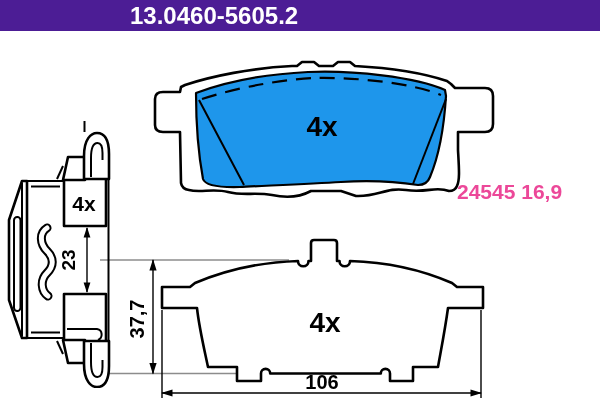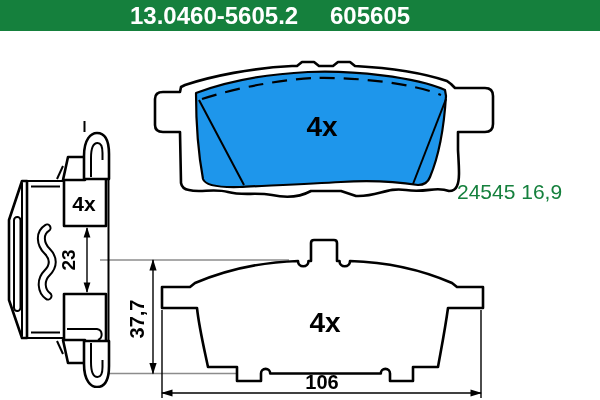--- a/index.html
+++ b/index.html
@@ -2,30 +2,30 @@
 <html><head>
 <meta charset="utf-8">
 <style>
   html,body{margin:0;padding:0;background:#fff;}
   #canvas{
     position:relative;width:600px;height:400px;background:#ffffff;
     font-family:"Liberation Sans",sans-serif;overflow:hidden;
   }
   .header-bar{
     position:absolute;left:0;top:0;width:600px;height:31px;
-    background:#15803d;
+    background:#4c1d95;
   }
   .header-text{
     position:absolute;top:0;height:31px;line-height:31px;
     color:#ffffff;font-size:24px;font-weight:700;letter-spacing:0px;white-space:nowrap;
   }
   #hdr-part{left:130px;}
   #hdr-ref{left:330px;}
   .label{
-    position:absolute;color:#15803d;font-weight:400;white-space:nowrap;
+    position:absolute;color:#ec4899;font-weight:700;white-space:nowrap;
   }
   #edge-code{left:457px;top:180px;font-size:21px;}
   #size-label{left:245px;top:208px;width:160px;text-align:center;font-size:22px;letter-spacing:-0.3px;}
   svg{position:absolute;display:block;}
   #svg-pad-front{left:148px;top:54px;}
   #svg-pad-back{left:95px;top:233px;}
   #svg-accessory{left:2px;top:116px;}
   .outline{fill:#ffffff;stroke:#000;stroke-width:2.6;stroke-linejoin:round;}
   .stroke2{fill:none;stroke:#000;stroke-width:2;}
   .dim{stroke:#000;stroke-width:1.4;fill:none;}
@@ -33,21 +33,20 @@
   .arrow{fill:#000;stroke:none;}
   .svg-label{font-family:"Liberation Sans",sans-serif;font-weight:700;fill:#000;}
 </style>
 </head>
 <body>
 
 <div id="canvas">
 
   <div class="header-bar">
     <span id="hdr-part" class="header-text">13.0460-5605.2</span>
-    <span id="hdr-ref" class="header-text">605605</span>
   </div>
 
   <svg id="svg-pad-front" width="352" height="152" viewBox="148 54 352 152">
     <path class="outline" d="
       M 185,85
       C 212,76 252,68 292,66
       L 297,66 L 302,62 L 314,62 L 319,66
       L 333,66 L 338,62 L 350,62 L 355,66
       C 392,68 426,74 447,81
       L 451,84 L 455,88

